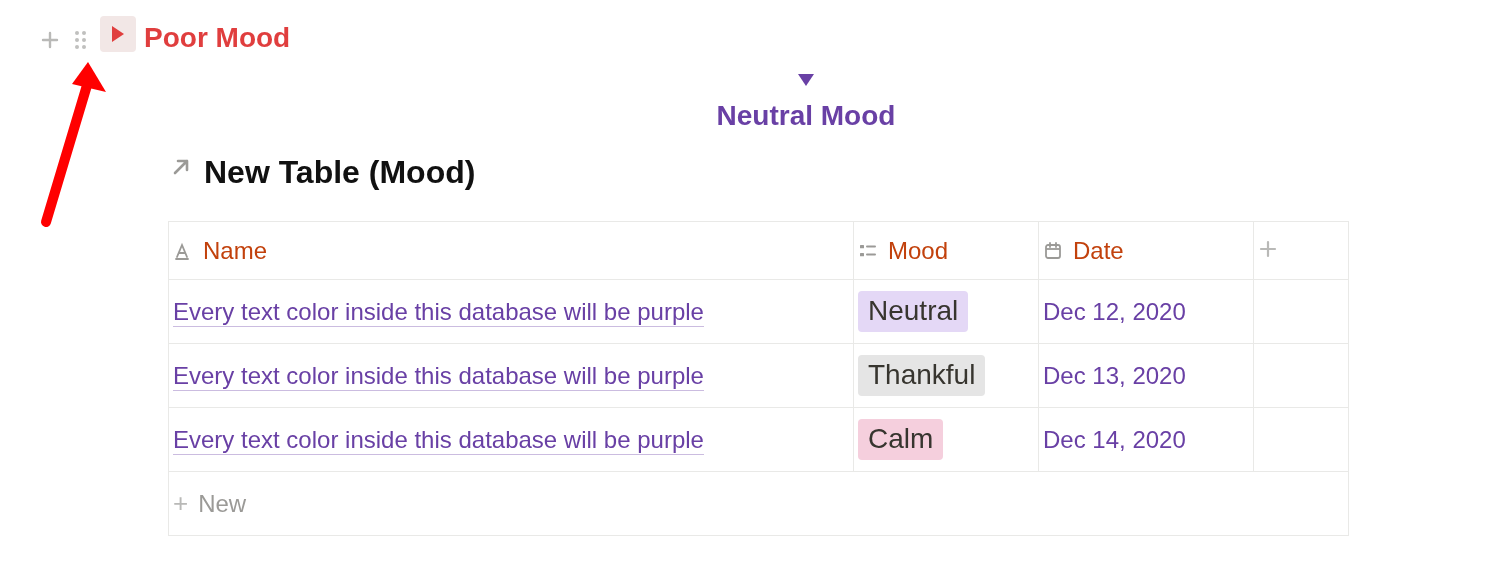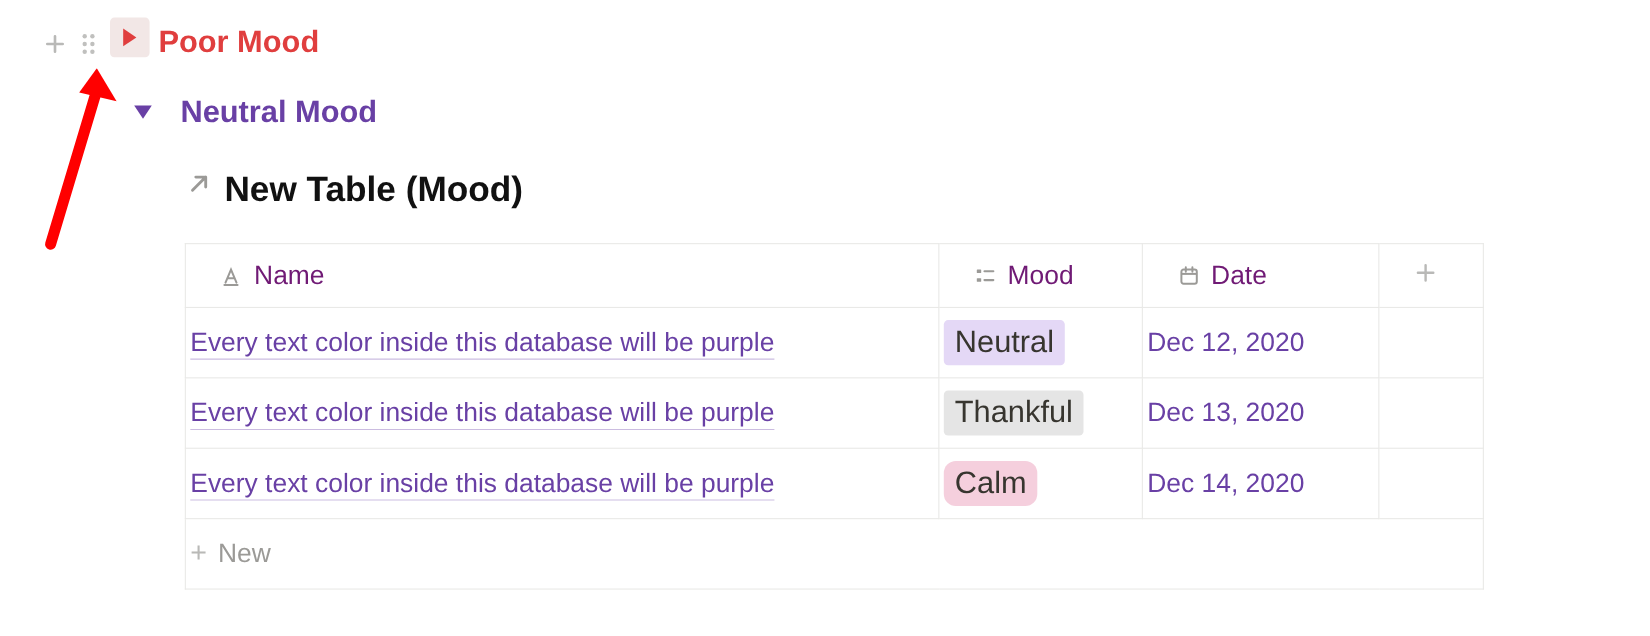--- a/index.html
+++ b/index.html
@@ -65,21 +65,21 @@
     }
     .heading {
       font-size: 28px;
       font-weight: 600;
       line-height: 1;
     }
     .heading.red { color: #e03e3e; }
     .heading.purple { color: #6940a5; }
 
     
-    .row-neutral { padding-left: 112px; height: 56px; display:flex; align-items:center; gap:16px; margin-top:22px; }
+    .row-neutral { padding-left: 112px; height: 56px; display:flex; align-items:center; gap:16px; margin-top:22px;flex-direction:column; }
 
     .table-block { padding-left: 168px; padding-right: 48px; margin-top: 24px; }
     .table-title-row { display:flex; align-items:flex-start; gap: 10px; margin-bottom: 30px; }
     .link-arrow {
       width: 26px; height: 26px; display:inline-flex; align-items:center; justify-content:center;
       color: #9b9a97;
     }
     .table-title { font-size: 32px; font-weight: 700; color: #111; }
 
     table.db {
@@ -87,24 +87,24 @@
       width: 1180px;
       table-layout: fixed;
     }
     table.db th, table.db td {
       border: 1px solid #e9e9e7;
       text-align: left;
       font-size: 24px;
       vertical-align: middle;
     }
     table.db th {
-      color: #701a75;
+      color: #c2410c;
       font-weight: 400;
       height: 58px;
-      padding: 0 32px;
+      padding: 0 4px;
     }
     table.db th .th-wrap { display:flex; align-items:center; gap:10px; }
     table.db td {
       height: 64px;
       padding: 0 4px;
     }
     col.c-name { width: 685px; }
     col.c-mood { width: 185px; }
     col.c-date { width: 215px; }
     col.c-add  { width: 95px; }
@@ -119,21 +119,21 @@
     .tag {
       display: inline-block;
       border-radius: 4px;
       padding: 2px 10px;
       font-size: 28px;
       color: #37352f;
       line-height: 1.3;
     }
     .tag-neutral  { background: #e4d8f6; }
     .tag-thankful { background: #e5e5e5; }
-    .tag-calm     { background: #f5cfdd; border-radius: 11px; }
+    .tag-calm     { background: #f5cfdd; }
 
     .date-cell { color: #6940a5; }
 
     .th-add { color:#b9b9b7; text-align:center; }
 
     .new-row td {
       border-left:none; border-right:none; border-top:1px solid #e9e9e7; border-bottom:1px solid #e9e9e7;
       height:58px; padding-left:16px;
     }
     .new-row .nplus { color:#b9b9b7; margin-right:10px; font-size:26px; line-height:1; }

